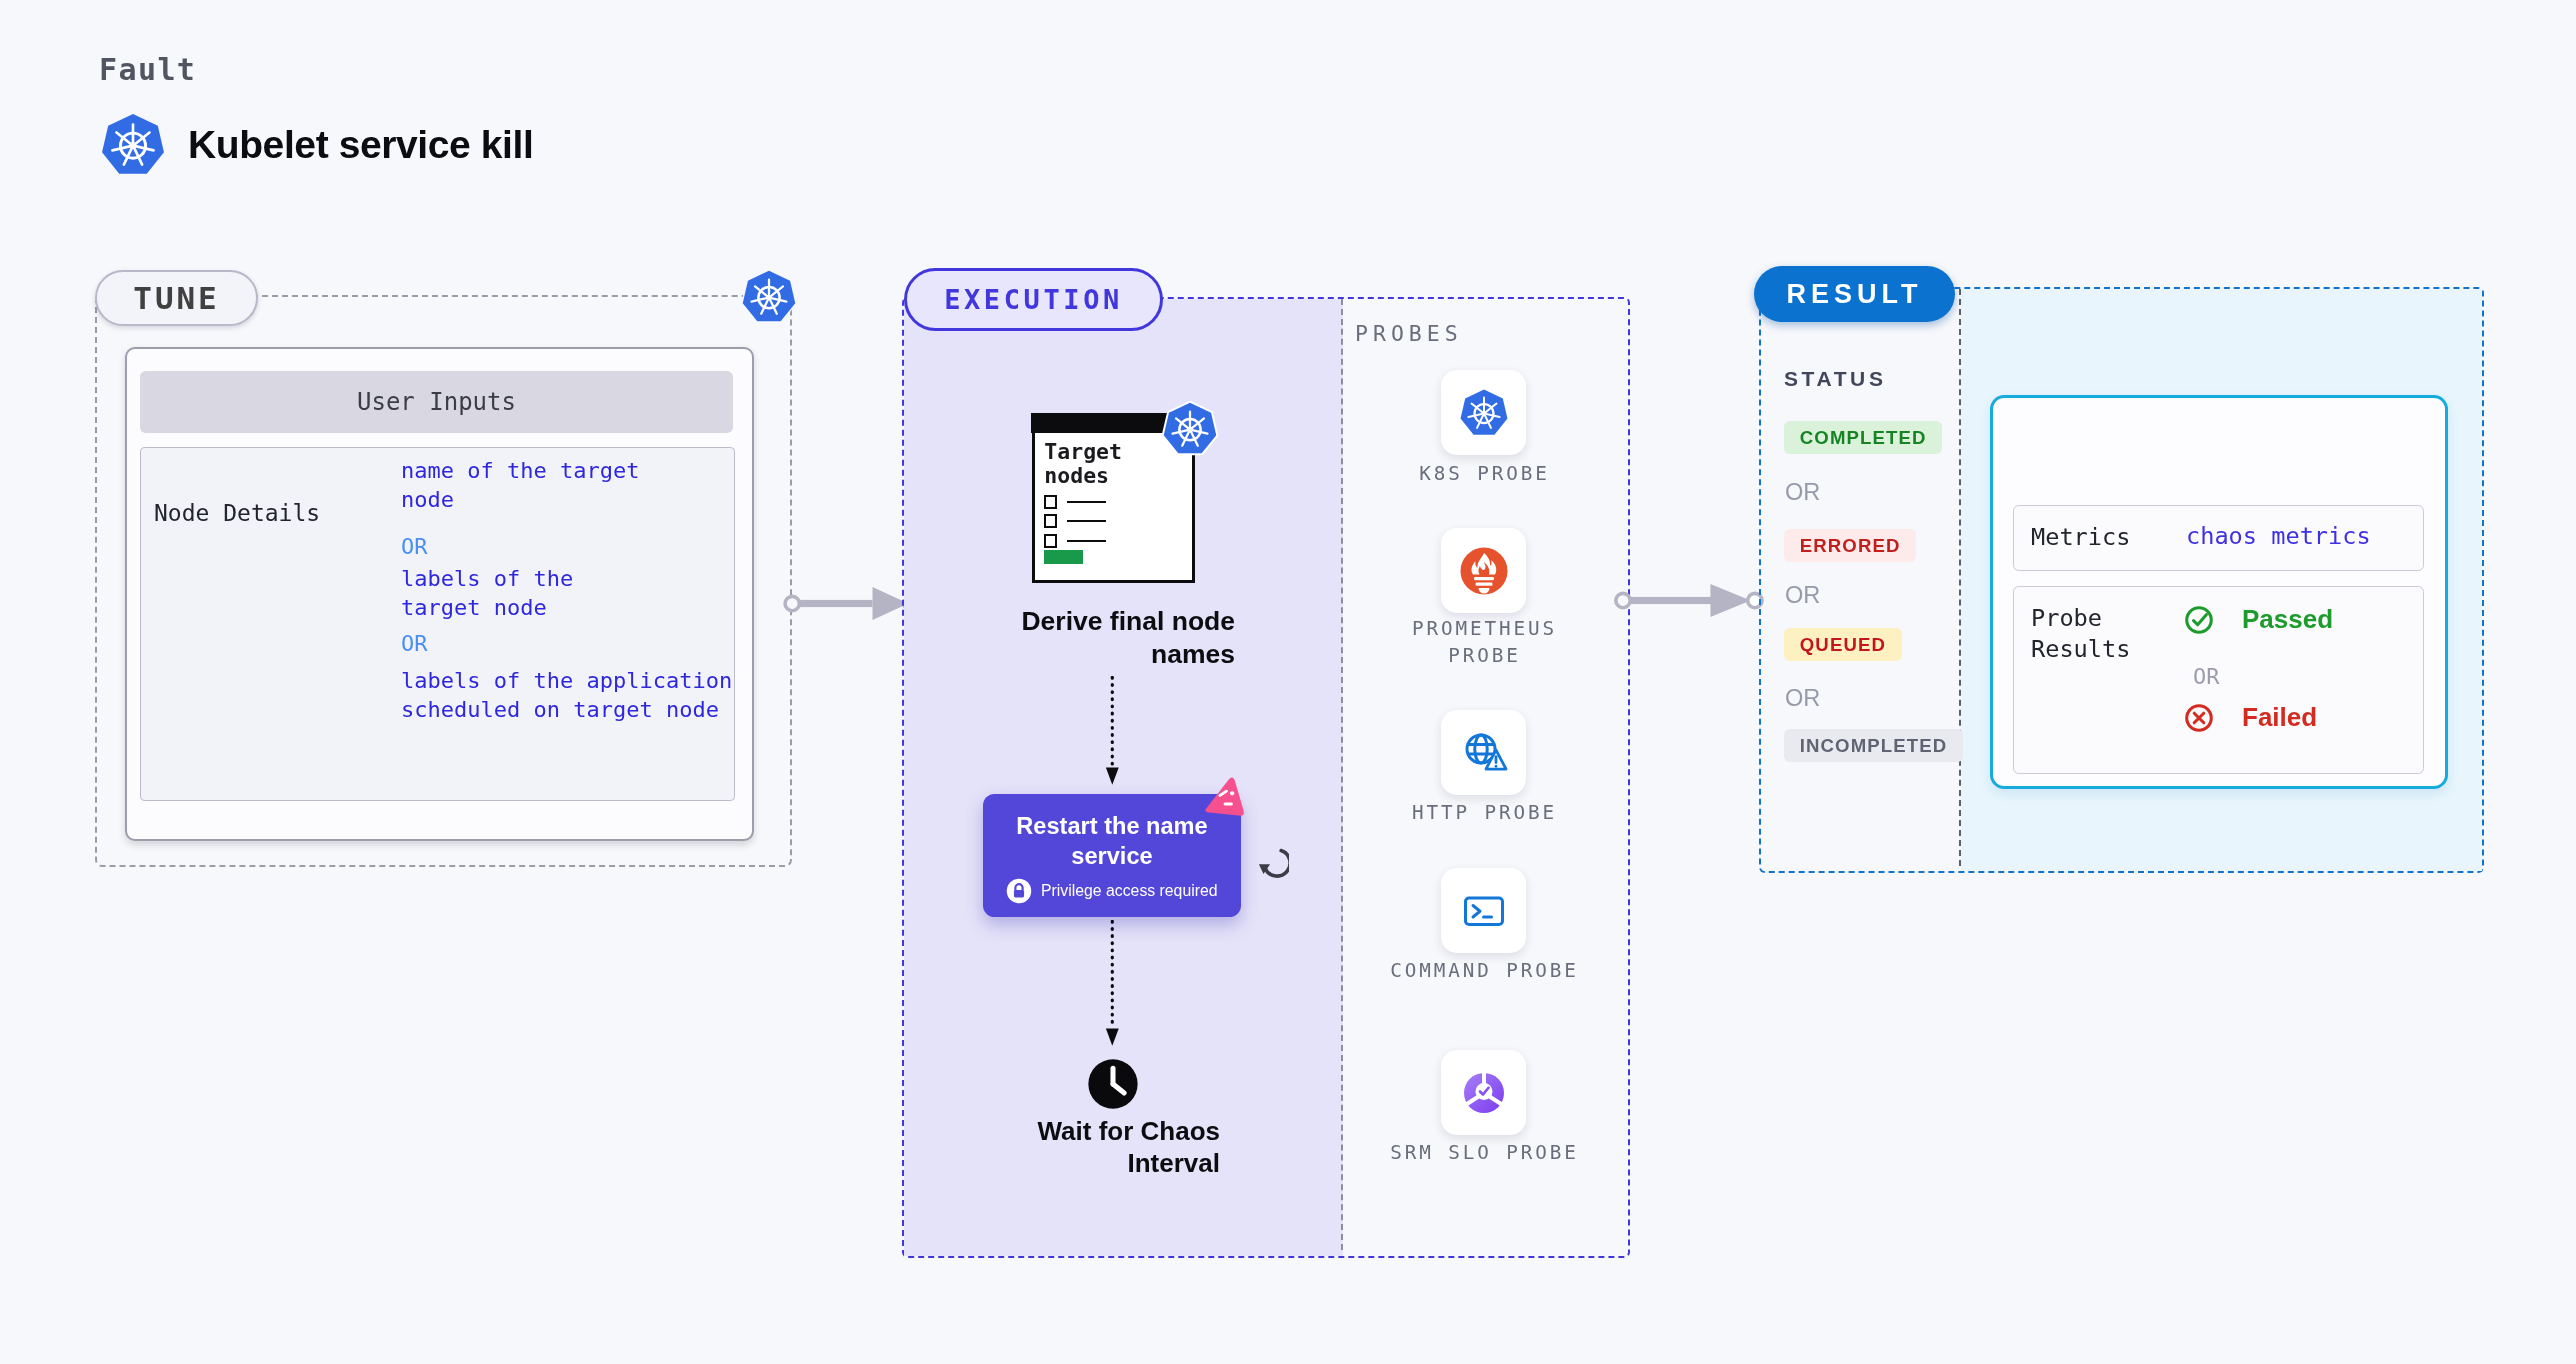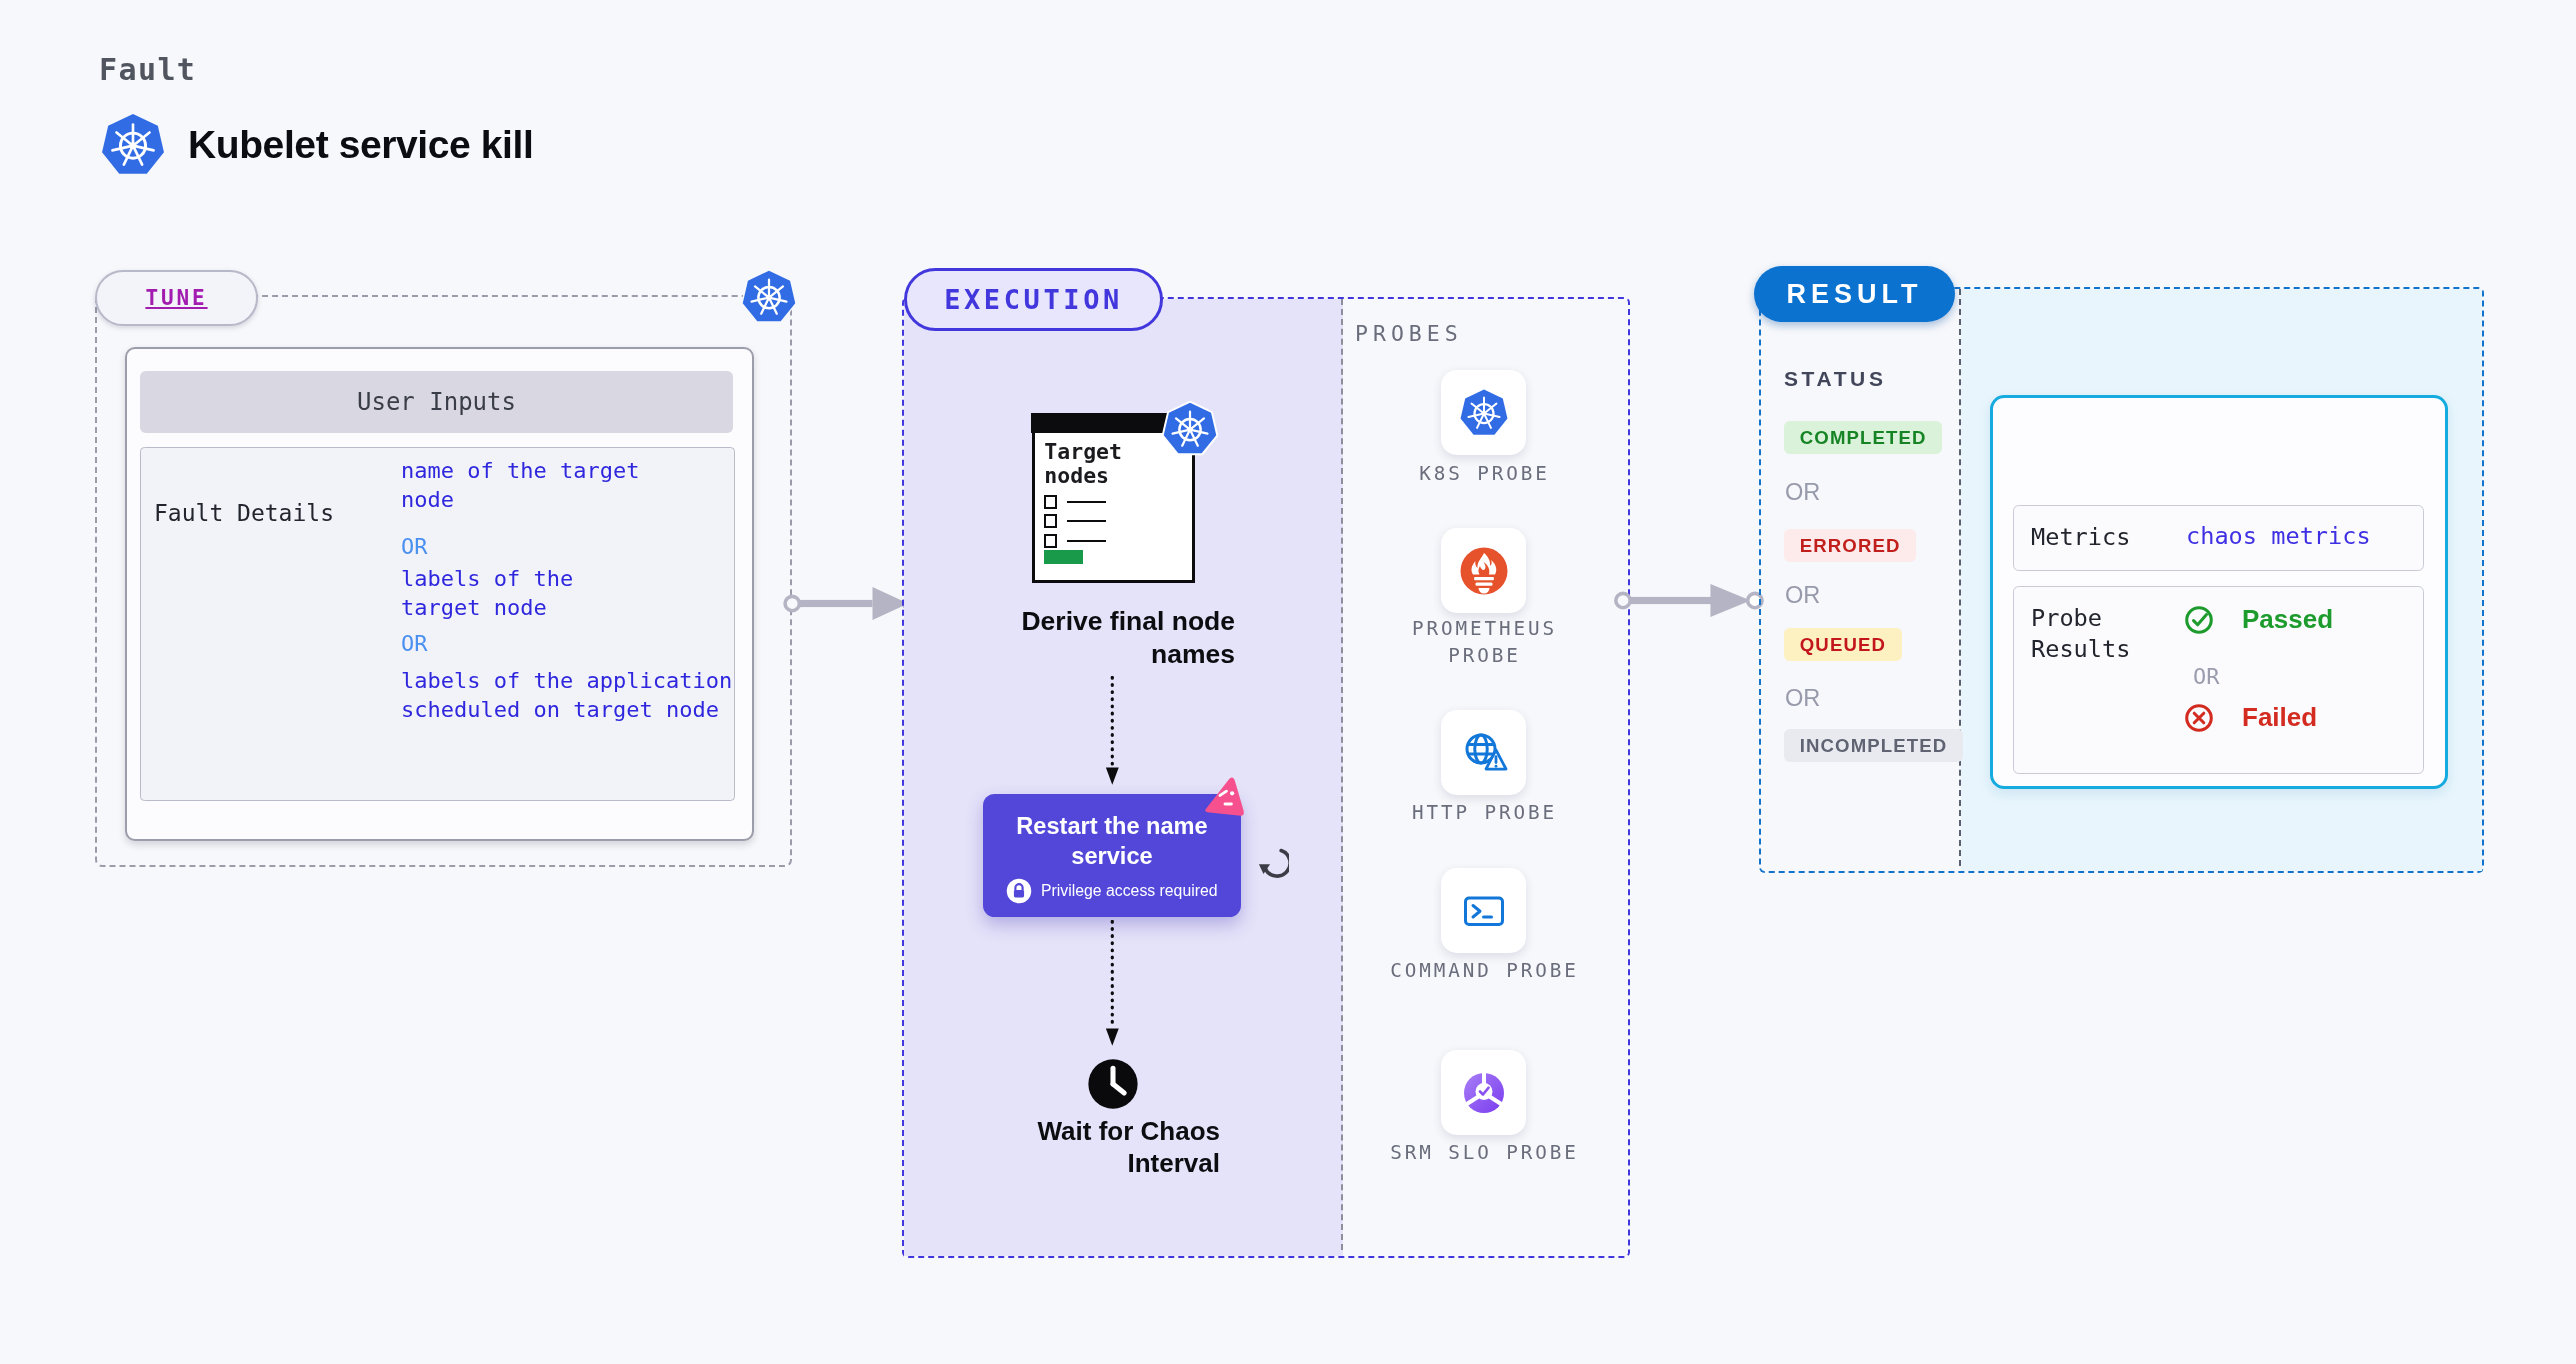--- a/index.html
+++ b/index.html
@@ -23,22 +23,22 @@
   .exec-divider{position:absolute;left:1341px;top:299px;height:951px;border-left:2.1px dashed #8d8d9c;}
   .result-box{position:absolute;left:1759px;top:287px;width:721px;height:582px;
           border:2.9px dashed #1273cd;border-radius:5.7px;}
   .result-fill{position:absolute;left:200px;top:0;right:0;bottom:0;background:#e8f5fc;}
   .result-divider{position:absolute;left:1959px;top:289px;height:577px;border-left:2.1px dashed #596070;}
 
   
   .pill{position:absolute;display:flex;align-items:center;justify-content:center;
         font-family:"DejaVu Sans Mono",monospace;font-weight:bold;border-radius:31.5px;}
   .pill-tune{left:95px;top:270px;width:159px;height:52px;background:#f3f4f9;
-        border:2.1px solid #b7b9c8;color:#a21caf;font-size:21px;letter-spacing:2.9px;
-        box-shadow:0 2.1px 5.7px rgba(50,55,90,.18);text-decoration:underline;}
+        border:2.1px solid #b7b9c8;color:#404040;font-size:31px;letter-spacing:2.9px;
+        box-shadow:0 2.1px 5.7px rgba(50,55,90,.18);}
   .pill-exec{left:904px;top:268px;width:253px;height:57px;background:#e8e6fc;
         border:3.6px solid #4237dc;color:#4237dc;font-size:27px;letter-spacing:3.6px;}
   .pill-result{left:1754px;top:266px;width:201px;height:56px;background:#0b72cf;
         color:#ffffff;font-size:27px;letter-spacing:5px;font-family:"Liberation Sans",sans-serif;
         font-weight:bold;box-shadow:0 3.6px 8.6px rgba(10,80,160,.35);}
 
   .corner-k8s{position:absolute;left:741px;top:269px;width:56px;height:56px;}
 
   
   .ui-card{position:absolute;left:125px;top:347px;width:625px;height:490px;background:#fcfcfe;
@@ -141,21 +141,21 @@
       <line x1="50" y1="51" x2="25" y2="31"></line>
     </g>
     <circle cx="50" cy="51" r="5" fill="#fff"></circle>
   </svg>
   <div class="page-title">Kubelet service kill</div>
 
   <div class="tune-box"></div>
   <div class="ui-card"></div>
   <div class="ui-header">User Inputs</div>
   <div class="ui-content"></div>
-  <div class="node-label mono">Fault Details</div>
+  <div class="node-label mono">Node Details</div>
   <div class="val" style="top:456px">name of the target
 node</div>
   <div class="val val-or" style="top:532px">OR</div>
   <div class="val" style="top:564px">labels of the
 target node</div>
   <div class="val val-or" style="top:629px">OR</div>
   <div class="val" style="top:666px">labels of the application
  scheduled on target node</div>
   <div class="pill pill-tune">TUNE</div>
   <svg class="corner-k8s" viewBox="0 0 100 100">

